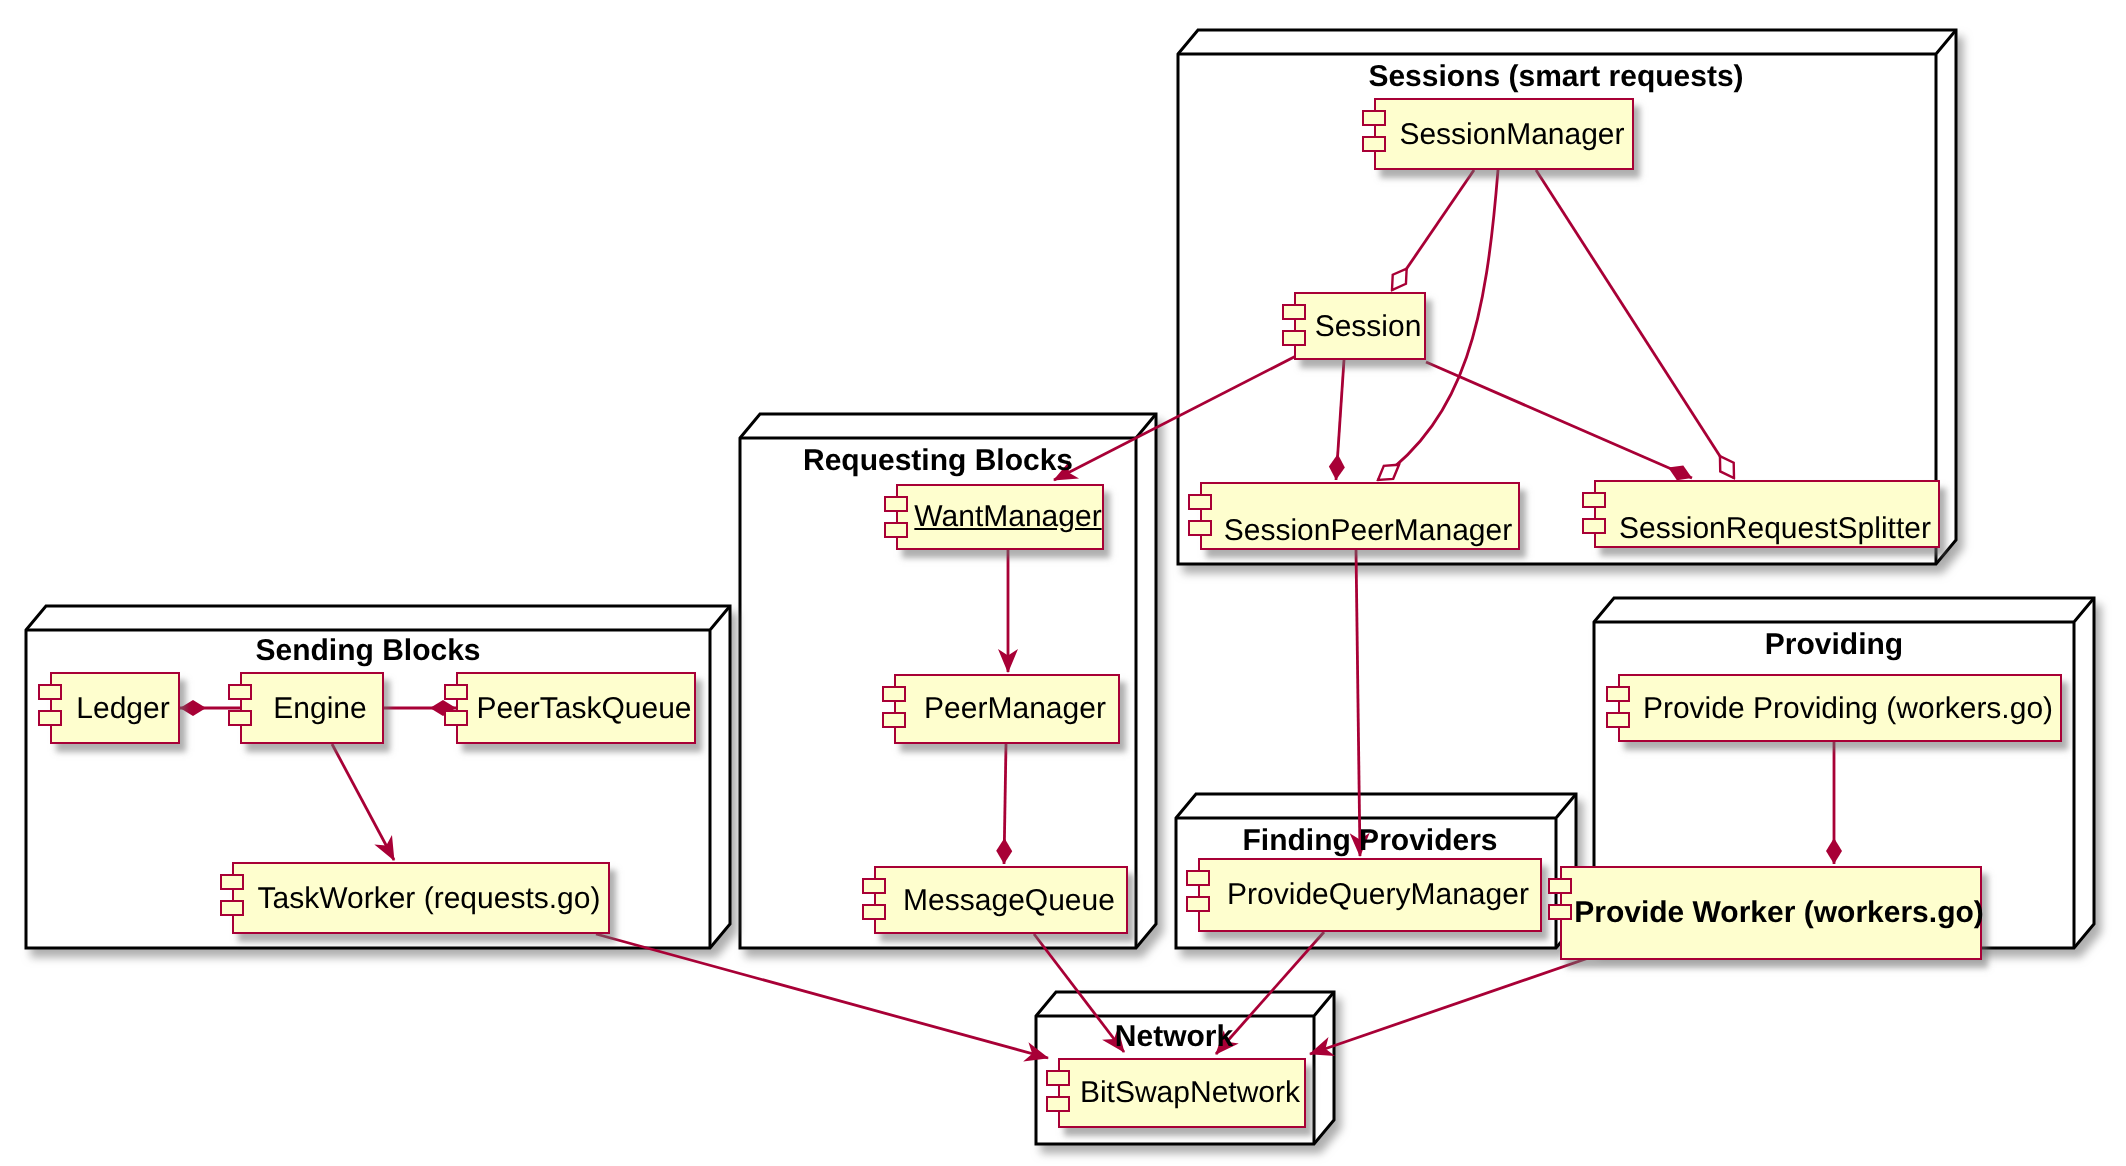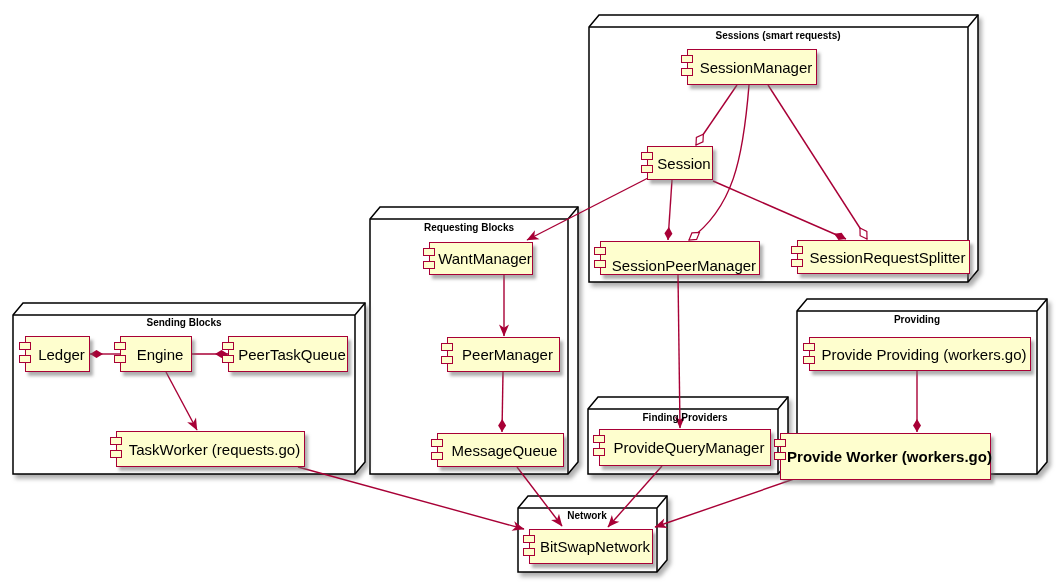--- a/index.html
+++ b/index.html
@@ -9,21 +9,21 @@
   }
   svg.layer{position:absolute;left:0;top:0;}
   #pkg-layer{z-index:0;}
   #edge-layer{z-index:1;}
   .pkgface{fill:#ffffff;stroke:#000000;stroke-width:1.5;stroke-linejoin:miter;}
   .pkgline{fill:none;stroke:#000000;stroke-width:1.5;}
   .pkgshadow{filter:drop-shadow(3px 4px 2px rgba(110,110,110,0.55));}
   .edge{fill:none;stroke:#A80036;stroke-width:1.4;}
   .pkg-title{
     position:absolute;z-index:2;transform:translateX(-50%);
-    font-size:10px;font-weight:bold;color:#000;white-space:nowrap;
+    font-size:15px;font-weight:bold;color:#000;white-space:nowrap;
   }
   .comp{
     position:absolute;z-index:3;background:#FEFECE;border:1.8px solid #A80036;
     box-shadow:3px 4px 3px rgba(110,110,110,0.55);
     display:flex;align-items:center;justify-content:center;
     box-sizing:border-box;
   }
   .comp .lbl{
     font-size:15px;color:#000;white-space:nowrap;padding-left:8px;
   }
@@ -113,26 +113,26 @@
   <div class="comp" style="left:647px;top:146px;width:66px;height:34px;">
     <span class="tab t1"></span>
       <span class="tab t2"></span>
     <span class="lbl">Session</span>
   </div>
   <div class="comp" style="left:600px;top:241px;width:160px;height:34px;align-items:flex-end;">
     <span class="tab t1"></span>
       <span class="tab t2"></span>
     <span class="lbl">SessionPeerManager</span>
   </div>
-  <div class="comp" style="left:797px;top:240px;width:173px;height:34px;">
+  <div class="comp" style="left:797px;top:240px;width:173px;height:34px;align-items:flex-end;">
     <span class="tab t1"></span>
       <span class="tab t2"></span>
     <span class="lbl">SessionRequestSplitter</span>
   </div>
-  <div class="comp" style="left:429px;top:242px;width:104px;height:33px;">
+  <div class="comp" style="left:448px;top:242px;width:104px;height:33px;text-decoration:underline;">
     <span class="tab t1"></span>
       <span class="tab t2"></span>
     <span class="lbl">WantManager</span>
   </div>
   <div class="comp" style="left:447px;top:337px;width:113px;height:35px;">
     <span class="tab t1"></span>
       <span class="tab t2"></span>
     <span class="lbl">PeerManager</span>
   </div>
   <div class="comp" style="left:437px;top:433px;width:127px;height:34px;">

